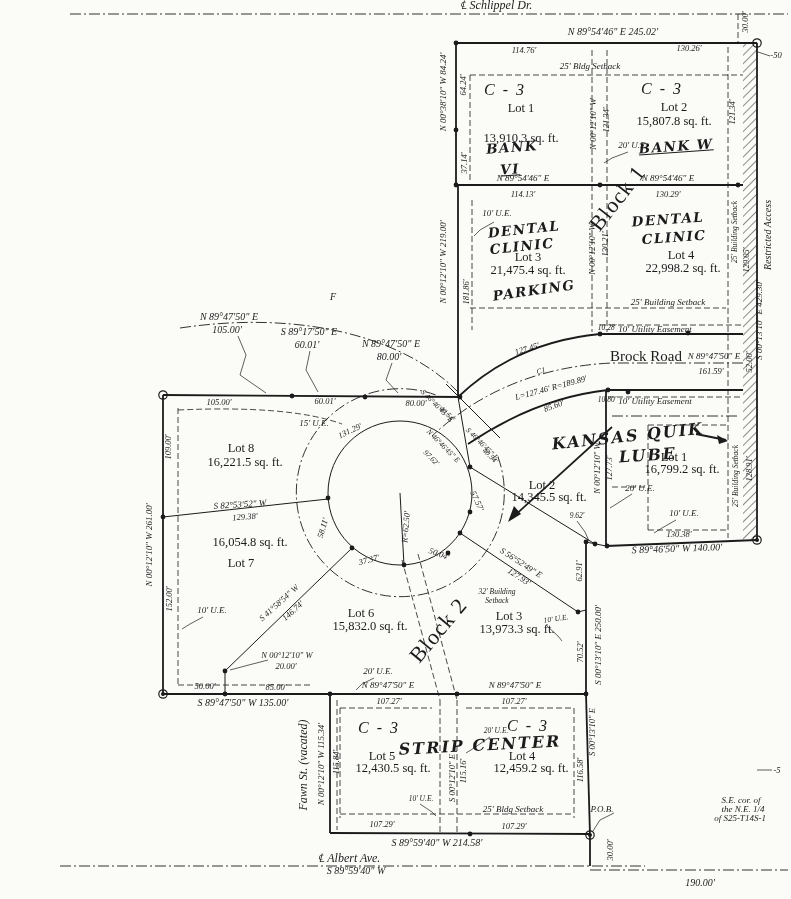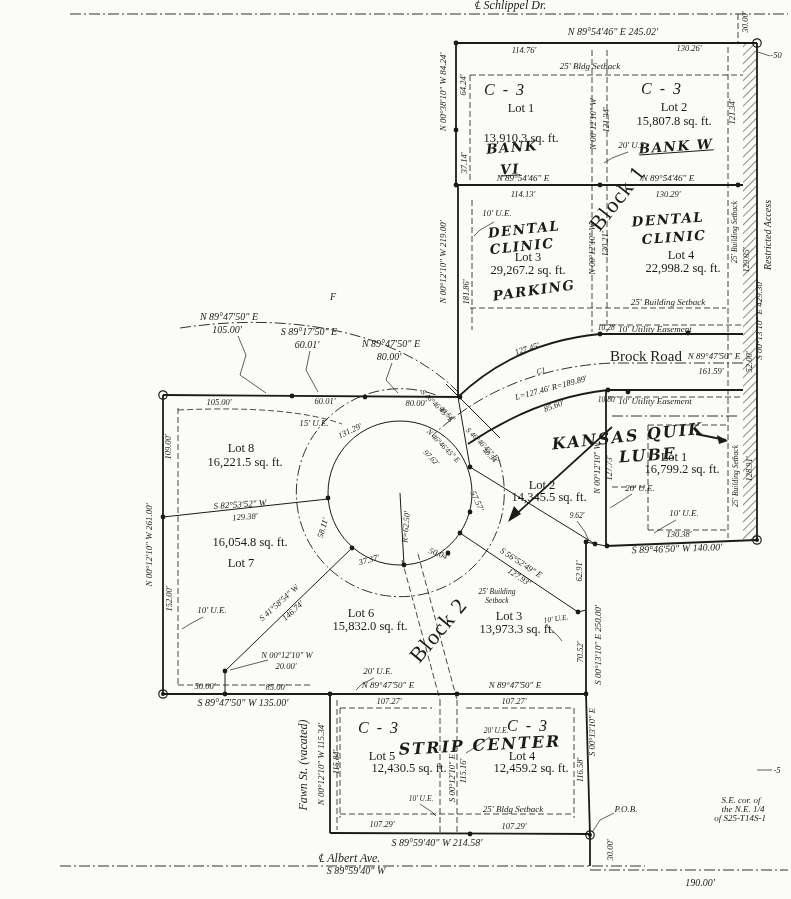--- a/index.html
+++ b/index.html
@@ -179,21 +179,21 @@
         <circle cx="757" cy="540" r="1.4" fill="#1b1b1b"></circle>
       <circle cx="163" cy="395" r="4.2"></circle>
       <circle cx="163" cy="694" r="4.2"></circle>
         <circle cx="163" cy="694" r="1.4" fill="#1b1b1b"></circle>
       <circle cx="590" cy="835" r="4.2"></circle>
         <circle cx="590" cy="835" r="1.4" fill="#1b1b1b"></circle>
     </g>
   </svg>
 
   <div id="labels">
-      <div class="lbl street" style="left: 510px; top: 5px; transform: translate(-50%, -50%) rotate(0deg);">℄ Schlippel Dr.</div>
+      <div class="lbl street" style="left: 496px; top: 5px; transform: translate(-50%, -50%) rotate(0deg);">℄ Schlippel Dr.</div>
       <div class="lbl t" style="left: 613px; top: 32px; transform: translate(-50%, -50%) rotate(0deg);">N 89°54'46" E   245.02'</div>
       <div class="lbl sm" style="left: 524px; top: 50px; transform: translate(-50%, -50%) rotate(0deg);">114.76'</div>
       <div class="lbl sm" style="left: 689px; top: 48px; transform: translate(-50%, -50%) rotate(0deg);">130.26'</div>
       <div class="lbl sm" style="left: 745px; top: 22px; transform: translate(-50%, -50%) rotate(-90deg);">30.00'</div>
       <div class="lbl sm" style="left: 776px; top: 55px; transform: translate(-50%, -50%) rotate(0deg);">-50</div>
       <div class="lbl t9" style="left: 590px; top: 67px; transform: translate(-50%, -50%) rotate(0deg);">25' Bldg  Setback</div>
       <div class="lbl c3" style="left: 505px; top: 90px; transform: translate(-50%, -50%) rotate(0deg);">C - 3</div>
       <div class="lbl lot" style="left: 521px; top: 109px; transform: translate(-50%, -50%) rotate(0deg);">Lot 1</div>
       <div class="lbl lot" style="left: 521px; top: 139px; transform: translate(-50%, -50%) rotate(0deg);">13,910.3 sq. ft.</div>
       <div class="lbl hand" style="left: 512px; top: 147px; transform: translate(-50%, -50%) rotate(-4deg);">BANK</div>
@@ -211,21 +211,21 @@
       <div class="lbl sm" style="left: 732px; top: 112px; transform: translate(-50%, -50%) rotate(-90deg);">121.34'</div>
       <div class="lbl t" style="left: 768px; top: 235px; transform: translate(-50%, -50%) rotate(-90deg);">Restricted Access</div>
       <div class="lbl t9" style="left: 523px; top: 179px; transform: translate(-50%, -50%) rotate(0deg);">N 89°54'46" E</div>
       <div class="lbl sm" style="left: 523px; top: 194px; transform: translate(-50%, -50%) rotate(0deg);">114.13'</div>
       <div class="lbl t9" style="left: 668px; top: 179px; transform: translate(-50%, -50%) rotate(0deg);">N 89°54'46" E</div>
       <div class="lbl sm" style="left: 668px; top: 194px; transform: translate(-50%, -50%) rotate(0deg);">130.29'</div>
       <div class="lbl t9" style="left: 497px; top: 214px; transform: translate(-50%, -50%) rotate(0deg);">10' U.E.</div>
       <div class="lbl hand" style="left: 524px; top: 229px; transform: translate(-50%, -50%) rotate(-6deg);">DENTAL</div>
       <div class="lbl hand" style="left: 522px; top: 246px; transform: translate(-50%, -50%) rotate(-6deg);">CLINIC</div>
       <div class="lbl lot" style="left: 528px; top: 258px; transform: translate(-50%, -50%) rotate(0deg);">Lot 3</div>
-      <div class="lbl lot" style="left: 528px; top: 271px; transform: translate(-50%, -50%) rotate(0deg);">29,267.2 sq. ft.</div>
+      <div class="lbl lot" style="left: 528px; top: 271px; transform: translate(-50%, -50%) rotate(0deg);">21,475.4 sq. ft.</div>
       <div class="lbl hand" style="left: 534px; top: 290px; transform: translate(-50%, -50%) rotate(-8deg);">PARKING</div>
       <div class="lbl hand" style="left: 668px; top: 219px; transform: translate(-50%, -50%) rotate(-4deg);">DENTAL</div>
       <div class="lbl hand" style="left: 674px; top: 237px; transform: translate(-50%, -50%) rotate(-4deg);">CLINIC</div>
       <div class="lbl lot" style="left: 681px; top: 256px; transform: translate(-50%, -50%) rotate(0deg);">Lot 4</div>
       <div class="lbl lot" style="left: 683px; top: 269px; transform: translate(-50%, -50%) rotate(0deg);">22,998.2 sq. ft.</div>
       <div class="lbl t9" style="left: 668px; top: 303px; transform: translate(-50%, -50%) rotate(0deg);">25'  Building  Setback</div>
       <div class="lbl t9" style="left: 444px; top: 262px; transform: translate(-50%, -50%) rotate(-90deg);">N 00°12'10" W   219.00'</div>
       <div class="lbl sm" style="left: 466px; top: 292px; transform: translate(-50%, -50%) rotate(-90deg);">181.86'</div>
       <div class="lbl sm" style="left: 592px; top: 249px; transform: translate(-50%, -50%) rotate(-90deg);">N 00°12'10" W</div>
       <div class="lbl sm" style="left: 605px; top: 244px; transform: translate(-50%, -50%) rotate(-90deg);">130.21'</div>
@@ -292,21 +292,21 @@
       <div class="lbl lot" style="left: 241px; top: 564px; transform: translate(-50%, -50%) rotate(0deg);">Lot 7</div>
       <div class="lbl lot" style="left: 250px; top: 543px; transform: translate(-50%, -50%) rotate(0deg);">16,054.8 sq. ft.</div>
       <div class="lbl lot" style="left: 361px; top: 614px; transform: translate(-50%, -50%) rotate(0deg);">Lot 6</div>
       <div class="lbl lot" style="left: 370px; top: 627px; transform: translate(-50%, -50%) rotate(0deg);">15,832.0 sq. ft.</div>
       <div class="lbl sm" style="left: 279px; top: 603px; transform: translate(-50%, -50%) rotate(-42deg);">S 41°58'54" W</div>
       <div class="lbl sm" style="left: 293px; top: 611px; transform: translate(-50%, -50%) rotate(-42deg);">146.74'</div>
       <div class="lbl t9" style="left: 212px; top: 611px; transform: translate(-50%, -50%) rotate(0deg);">10' U.E.</div>
       <div class="lbl block" style="left: 438px; top: 630px; transform: translate(-50%, -50%) rotate(-50deg);">Block 2</div>
       <div class="lbl sm" style="left: 521px; top: 563px; transform: translate(-50%, -50%) rotate(33deg);">S 56°52'49" E</div>
       <div class="lbl sm" style="left: 519px; top: 577px; transform: translate(-50%, -50%) rotate(33deg);">127.93'</div>
-      <div class="lbl sm7" style="left: 497px; top: 592px; transform: translate(-50%, -50%) rotate(0deg);">25'  Building</div>
+      <div class="lbl sm7" style="left: 497px; top: 592px; transform: translate(-50%, -50%) rotate(0deg);">32'  Building</div>
       <div class="lbl sm7" style="left: 497px; top: 601px; transform: translate(-50%, -50%) rotate(0deg);">Setback</div>
       <div class="lbl lot" style="left: 509px; top: 617px; transform: translate(-50%, -50%) rotate(0deg);">Lot 3</div>
       <div class="lbl lot" style="left: 517px; top: 630px; transform: translate(-50%, -50%) rotate(0deg);">13,973.3 sq. ft.</div>
       <div class="lbl sm7" style="left: 556px; top: 619px; transform: translate(-50%, -50%) rotate(-8deg);">10' U.E.</div>
       <div class="lbl sm" style="left: 579px; top: 571px; transform: translate(-50%, -50%) rotate(-90deg);">62.91'</div>
       <div class="lbl sm" style="left: 580px; top: 652px; transform: translate(-50%, -50%) rotate(-90deg);">70.52'</div>
       <div class="lbl t9" style="left: 599px; top: 645px; transform: translate(-50%, -50%) rotate(-90deg);">S 00°13'10" E   250.00'</div>
       <div class="lbl sm" style="left: 287px; top: 655px; transform: translate(-50%, -50%) rotate(0deg);">N 00°12'10" W</div>
       <div class="lbl sm" style="left: 286px; top: 666px; transform: translate(-50%, -50%) rotate(0deg);">20.00'</div>
       <div class="lbl t9" style="left: 378px; top: 672px; transform: translate(-50%, -50%) rotate(0deg);">20' U.E.</div>
@@ -318,35 +318,35 @@
       <div class="lbl t9" style="left: 515px; top: 686px; transform: translate(-50%, -50%) rotate(0deg);">N 89°47'50" E</div>
       <div class="lbl sm" style="left: 514px; top: 701px; transform: translate(-50%, -50%) rotate(0deg);">107.27'</div>
       <div class="lbl street" style="left: 303px; top: 765px; transform: translate(-50%, -50%) rotate(-90deg);">Fawn St. (vacated)</div>
       <div class="lbl t9" style="left: 322px; top: 764px; transform: translate(-50%, -50%) rotate(-90deg);">N 00°12'10" W   115.34'</div>
       <div class="lbl sm" style="left: 336px; top: 762px; transform: translate(-50%, -50%) rotate(-90deg);">115.84'</div>
       <div class="lbl c3" style="left: 379px; top: 728px; transform: translate(-50%, -50%) rotate(0deg);">C - 3</div>
       <div class="lbl hand2" style="left: 480px; top: 746px; transform: translate(-50%, -50%) rotate(-3deg);">STRIP CENTER</div>
       <div class="lbl c3" style="left: 528px; top: 726px; transform: translate(-50%, -50%) rotate(0deg);">C - 3</div>
       <div class="lbl sm7" style="left: 496px; top: 731px; transform: translate(-50%, -50%) rotate(0deg);">20' U.E.</div>
       <div class="lbl lot" style="left: 382px; top: 757px; transform: translate(-50%, -50%) rotate(0deg);">Lot 5</div>
-      <div class="lbl lot" style="left: 409px; top: 769px; transform: translate(-50%, -50%) rotate(0deg);">12,430.5 sq. ft.</div>
+      <div class="lbl lot" style="left: 393px; top: 769px; transform: translate(-50%, -50%) rotate(0deg);">12,430.5 sq. ft.</div>
       <div class="lbl lot" style="left: 522px; top: 757px; transform: translate(-50%, -50%) rotate(0deg);">Lot 4</div>
       <div class="lbl lot" style="left: 531px; top: 769px; transform: translate(-50%, -50%) rotate(0deg);">12,459.2 sq. ft.</div>
       <div class="lbl sm" style="left: 452px; top: 778px; transform: translate(-50%, -50%) rotate(-90deg);">S 00°12'10" E</div>
       <div class="lbl sm" style="left: 463px; top: 771px; transform: translate(-50%, -50%) rotate(-90deg);">115.16'</div>
       <div class="lbl sm7" style="left: 421px; top: 799px; transform: translate(-50%, -50%) rotate(0deg);">10' U.E.</div>
       <div class="lbl t9" style="left: 513px; top: 810px; transform: translate(-50%, -50%) rotate(0deg);">25'  Bldg  Setback</div>
       <div class="lbl sm" style="left: 382px; top: 824px; transform: translate(-50%, -50%) rotate(0deg);">107.29'</div>
       <div class="lbl sm" style="left: 514px; top: 826px; transform: translate(-50%, -50%) rotate(0deg);">107.29'</div>
       <div class="lbl t" style="left: 437px; top: 843px; transform: translate(-50%, -50%) rotate(0deg);">S 89°59'40" W   214.58'</div>
       <div class="lbl sm" style="left: 580px; top: 770px; transform: translate(-50%, -50%) rotate(-90deg);">116.58'</div>
       <div class="lbl sm" style="left: 592px; top: 732px; transform: translate(-50%, -50%) rotate(-90deg);">S 00°13'10" E</div>
       <div class="lbl street" style="left: 349px; top: 858px; transform: translate(-50%, -50%) rotate(0deg);">℄ Albert Ave.</div>
       <div class="lbl t" style="left: 356px; top: 871px; transform: translate(-50%, -50%) rotate(0deg);">S 89°59'40" W</div>
-      <div class="lbl t9" style="left: 626px; top: 810px; transform: translate(-50%, -50%) rotate(0deg);">P.O.B.</div>
+      <div class="lbl t9" style="left: 602px; top: 810px; transform: translate(-50%, -50%) rotate(0deg);">P.O.B.</div>
       <div class="lbl t9" style="left: 741px; top: 801px; transform: translate(-50%, -50%) rotate(0deg);">S.E.  cor.  of</div>
       <div class="lbl t9" style="left: 743px; top: 810px; transform: translate(-50%, -50%) rotate(0deg);">the  N.E.  1/4</div>
       <div class="lbl t9" style="left: 740px; top: 819px; transform: translate(-50%, -50%) rotate(0deg);">of  S25-T14S-1</div>
       <div class="lbl sm" style="left: 610px; top: 850px; transform: translate(-50%, -50%) rotate(-90deg);">30.00'</div>
       <div class="lbl t" style="left: 700px; top: 883px; transform: translate(-50%, -50%) rotate(0deg);">190.00'</div>
       <div class="lbl sm" style="left: 777px; top: 770px; transform: translate(-50%, -50%) rotate(0deg);">-5</div>
       <div class="lbl t" style="left: 333px; top: 297px; transform: translate(-50%, -50%) rotate(0deg);">F</div>
     </div>
 
 </div>

